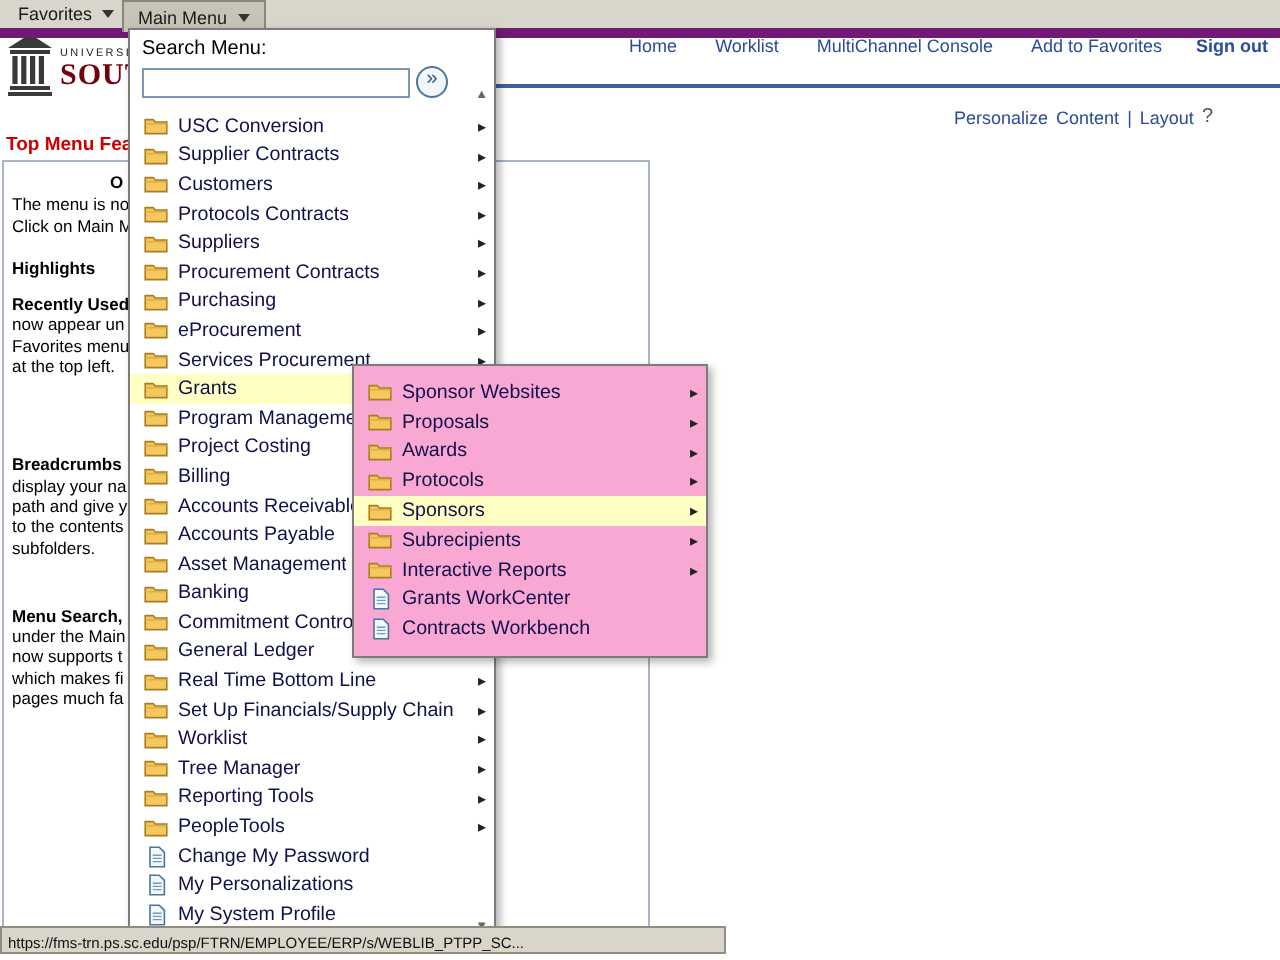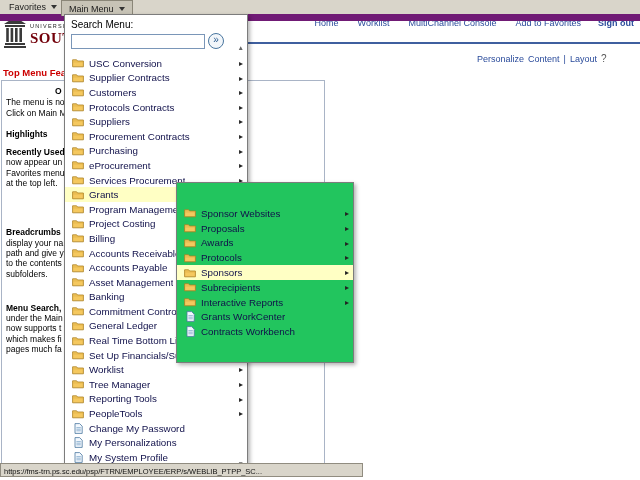--- a/index.html
+++ b/index.html
@@ -1,19 +1,19 @@
 <!DOCTYPE html>
 <html><head>
 <meta charset="utf-8">
 <style>
   html,body{margin:0;padding:0}
   body{font-family:"Liberation Sans",sans-serif;background:#777}
   .screen{position:relative;width:640px;height:480px;background:#fff;overflow:hidden;margin:0 auto}
   
-  .topbar{position:absolute;left:0;top:0;width:640px;height:14px;background:#d9d5ca;border-bottom:7px solid #701a75;z-index:4}
+  .topbar{position:absolute;left:0;top:0;width:640px;height:14px;background:#d9d5ca;border-bottom:5px solid #701a75;z-index:4}
   .fav-btn{position:absolute;left:3px;top:0;height:14px;display:flex;align-items:center;font-size:9px;color:#1a1a1a;padding:0 6px;cursor:pointer}
   .mm-btn{position:absolute;left:61px;top:0;height:15px;display:flex;align-items:center;font-size:9px;color:#1a1a1a;padding:0 7px;background:#c7c3b6;border:1px solid #8a8678;border-bottom:none;cursor:pointer}
   .caret{width:0;height:0;border-left:3px solid transparent;border-right:3px solid transparent;border-top:4px solid #333;margin-left:5px}
   
   .blueline{position:absolute;left:64px;top:42px;width:576px;height:2px;background:#3f5f9f;z-index:1}
   .navlinks{position:absolute;right:6px;top:18px;display:flex;gap:17px;font-size:9px;color:#2a4b9b;z-index:2;align-items:center}
   .navlink{cursor:pointer}
   .signout{font-weight:bold;cursor:pointer}
   
   .logo{position:absolute;left:3px;top:16px;display:flex;align-items:center;gap:3px;z-index:2}
@@ -38,21 +38,21 @@
   .go-btn{width:14px;height:14px;margin-left:3px;border:1px solid #49769f;border-radius:50%;background:#f2f6fa;color:#2a5b8f;font-size:10px;line-height:12px;text-align:center;cursor:pointer;flex:none}
   .menu-items{margin-top:2px}
   .mi{position:relative;height:14.6px;display:flex;align-items:center;gap:5px;padding-left:7px;font-size:9.8px;color:#10104a;cursor:pointer}
   .mi.hl{background:#ffffc4}
   .mi-icon{flex:none;display:flex;width:12px;justify-content:center}
   .mi-label{white-space:nowrap;overflow:hidden}
   .mi-arrow{position:absolute;right:4px;top:3px;font-size:8px;color:#222}
   .scroll-up{position:absolute;right:3px;top:29px;font-size:6.5px;color:#666;cursor:pointer}
   .scroll-down{position:absolute;right:3px;bottom:1px;font-size:6.5px;color:#666;cursor:pointer}
   
-  .submenu{position:absolute;left:176px;top:182px;width:176px;background:#22c55e;border:1px solid #7c7c7c;box-shadow:2px 2px 4px rgba(0,0,0,.3);z-index:6;padding:23px 0}
+  .submenu{position:absolute;left:176px;top:182px;width:176px;background:#f9a8d4;border:1px solid #7c7c7c;box-shadow:2px 2px 4px rgba(0,0,0,.3);z-index:6;padding:6px 0}
   .submenu .mi{height:14.8px}
   
   .statusbar{position:absolute;left:0;bottom:3px;width:358px;height:12px;background:#d9d5ca;border:1px solid #908c80;font-size:7.5px;color:#111;display:flex;align-items:flex-end;padding-left:3px;z-index:7}
 </style>
 </head>
 <body>
 
 <div class="screen">
 
   <div class="topbar">

